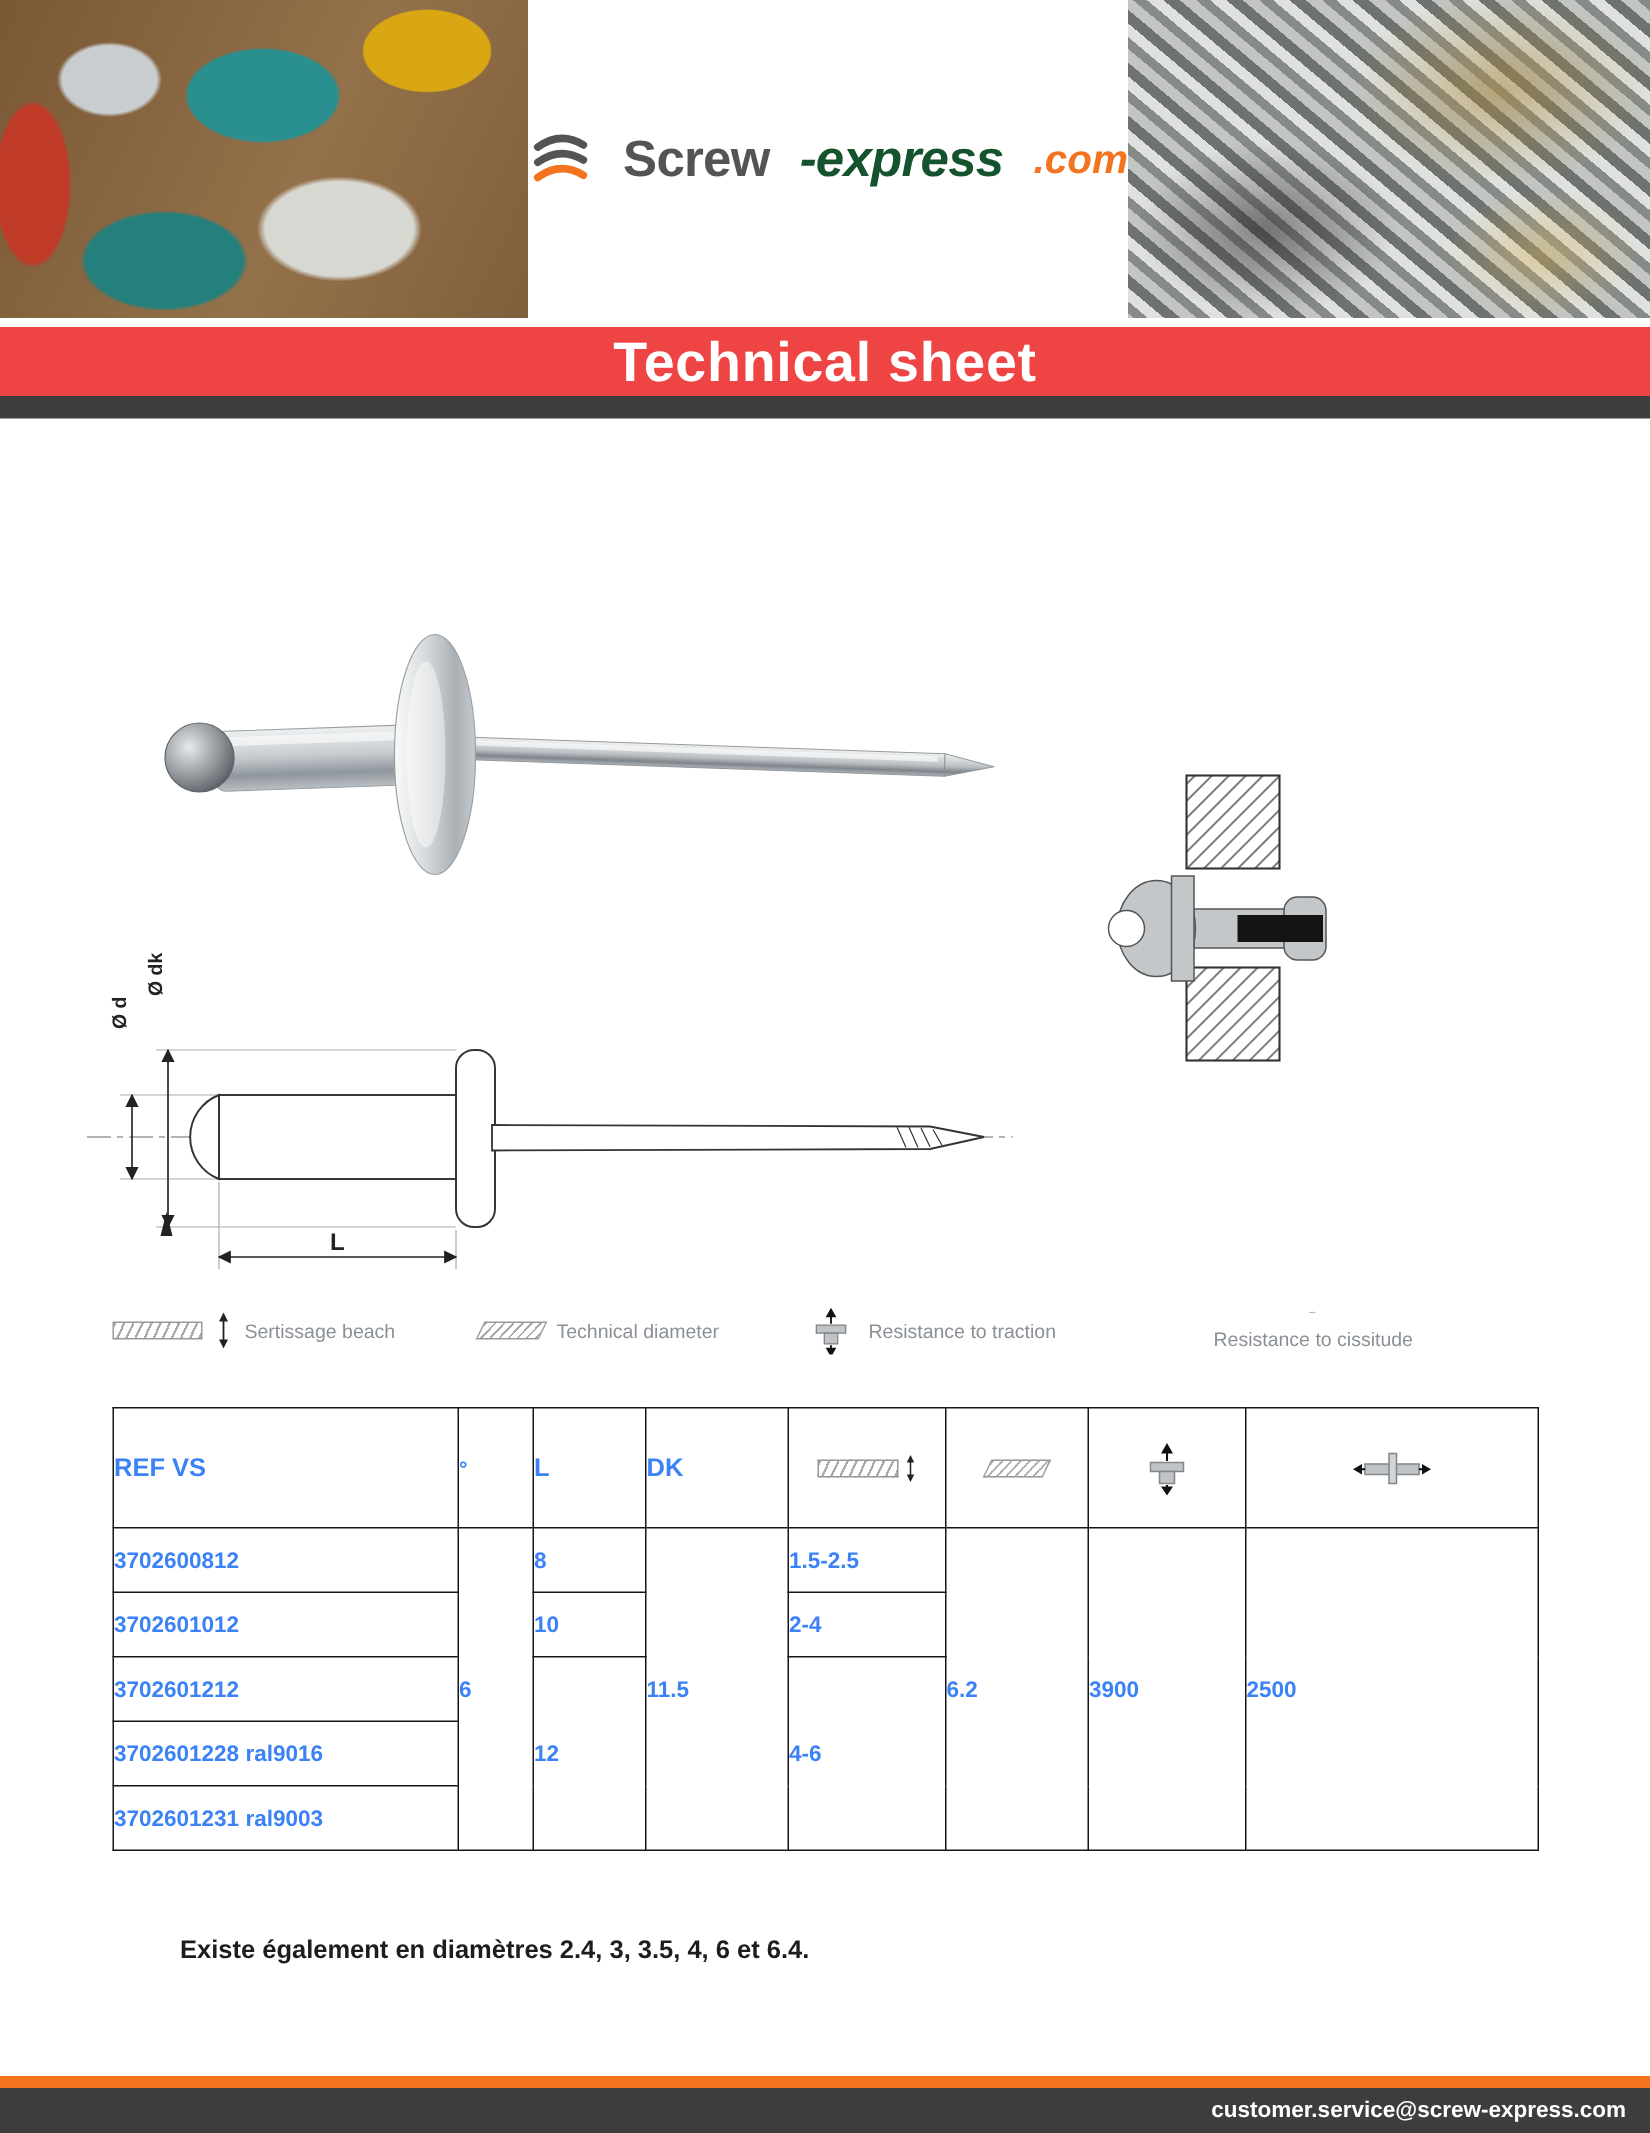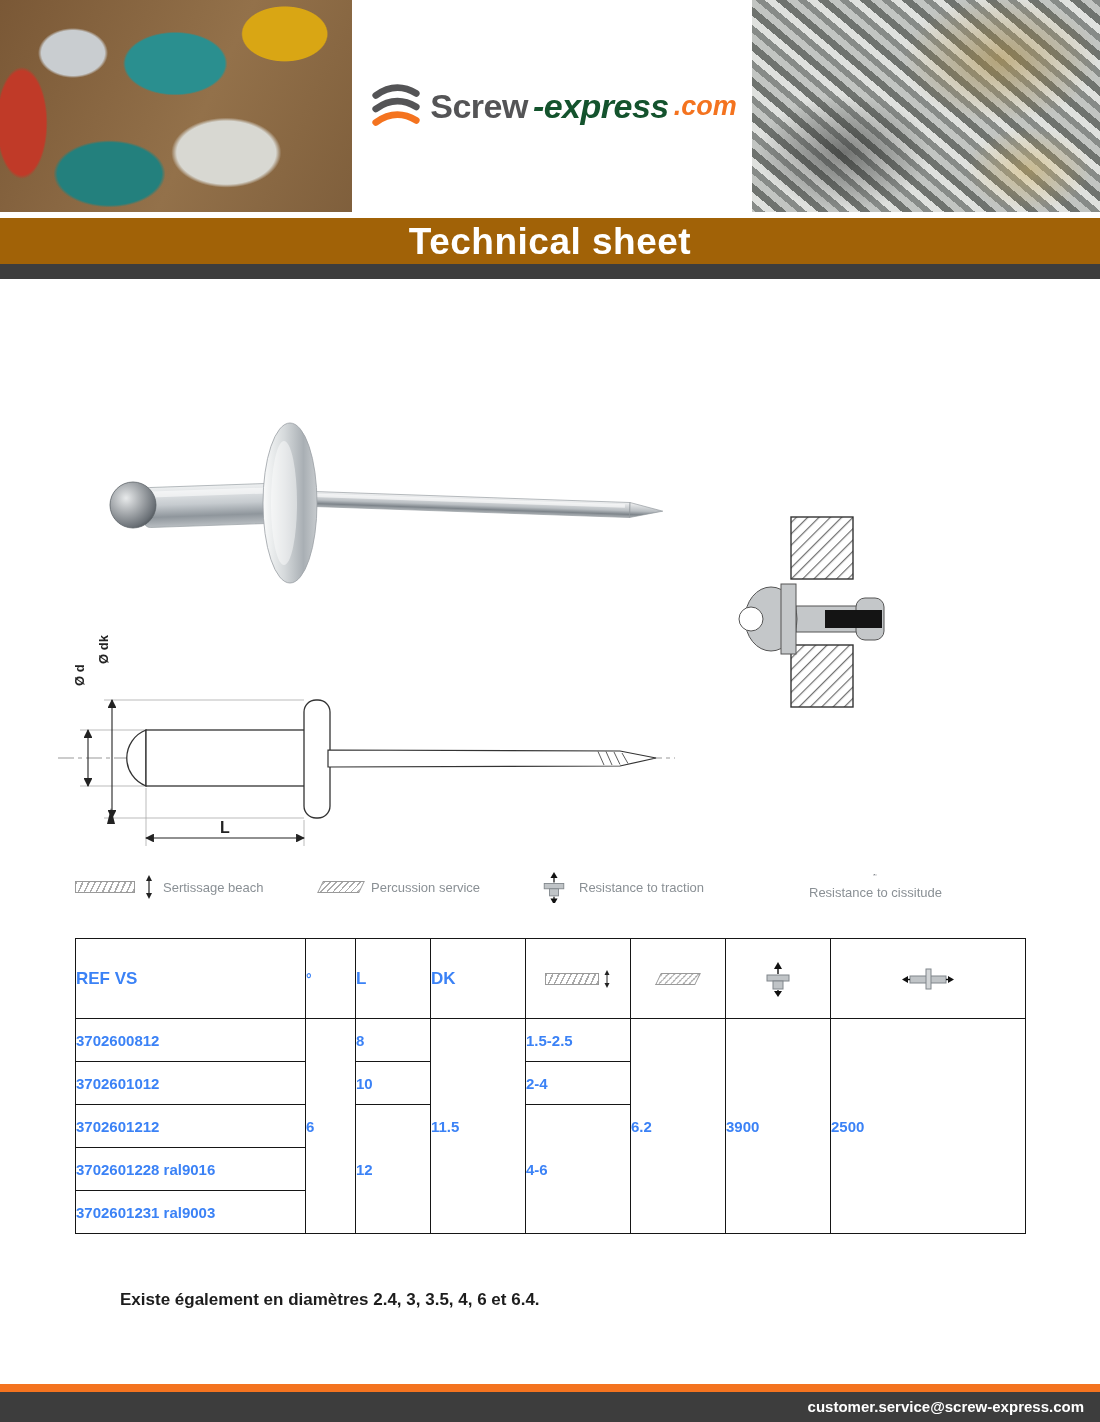--- a/index.html
+++ b/index.html
@@ -24,30 +24,30 @@
   .photo-right {
     right:0; width:355px;
     background:
       radial-gradient(140px 90px at 72% 28%, rgba(168,136,62,.55), transparent 70%),
       radial-gradient(120px 80px at 28% 72%, rgba(35,35,35,.5), transparent 72%),
       radial-gradient(90px 60px at 80% 80%, rgba(210,175,90,.45), transparent 70%),
       repeating-linear-gradient(40deg, #c2c5c2 0 7px, #878b88 7px 13px, #dfe1de 13px 20px, #6f736f 20px 27px);
   }
   .logo {
     position:absolute; top:0; left:352px; width:400px; height:212px;
-    display:flex; align-items:center; justify-content:center; gap:5px;
+    display:flex; align-items:center; justify-content:center; gap:20px;
     background:#fff; white-space:nowrap;
   }
   .logo-primary { font-size:34px; font-weight:bold; color:#545456; letter-spacing:-.5px; }
   .logo-accent  { font-size:34px; font-weight:bold; font-style:italic; color:#14532d; letter-spacing:-.5px; }
   .logo-tld     { font-size:27px; font-weight:bold; font-style:italic; color:#f4731f; }
   
   .banner { position:absolute; top:218px; left:0; width:100%; }
   .banner-orange {
-    height:46px; background:#a16207; color:#fff; text-align:center;
+    height:46px; background:#ef4444; color:#fff; text-align:center;
     font-weight:bold; font-size:37px; line-height:47px; letter-spacing:.5px;
   }
   .banner-dark { height:15px; background:#3d3d3d; }
   
   .product-title {
     position:absolute; top:314px; left:0; width:100%;
     text-align:center; color:#f4731f; font-weight:bold; font-size:16px; letter-spacing:.2px;
   }
   
   .rivet-photo   { position:absolute; left:85px;  top:415px; }
@@ -212,21 +212,21 @@
     <div class="hatch-strip knurl"></div>
     <svg width="10" height="24" viewBox="0 0 10 24">
       <line x1="5" y1="4" x2="5" y2="20" stroke="#222" stroke-width="1.2"></line>
       <polygon points="2,6 8,6 5,0" fill="#222"></polygon>
         <polygon points="2,18 8,18 5,24" fill="#222"></polygon>
     </svg>
     <span class="legend-label">Sertissage beach</span>
   </div>
   <div class="legend-item" style="left:320px;">
     <div class="hatch-strip skewed" style="width:42px;"></div>
-    <span class="legend-label">Percussion service</span>
+    <span class="legend-label">Technical diameter</span>
   </div>
   <div class="legend-item" style="left:538px;">
     <svg width="32" height="32" viewBox="0 0 34 36">
       <rect x="6" y="14" width="22" height="6" fill="#c0c4c7" stroke="#80868b"></rect>
       <rect x="12" y="20" width="10" height="8" fill="#c0c4c7" stroke="#80868b"></rect>
       <line x1="17" y1="13" x2="17" y2="7" stroke="#111" stroke-width="1.4"></line>
         <polygon points="13,8 21,8 17,1" fill="#111"></polygon>
       <line x1="17" y1="29" x2="17" y2="32" stroke="#111" stroke-width="1.4"></line>
         <polygon points="13,31 21,31 17,38" fill="#111"></polygon>
     </svg>

